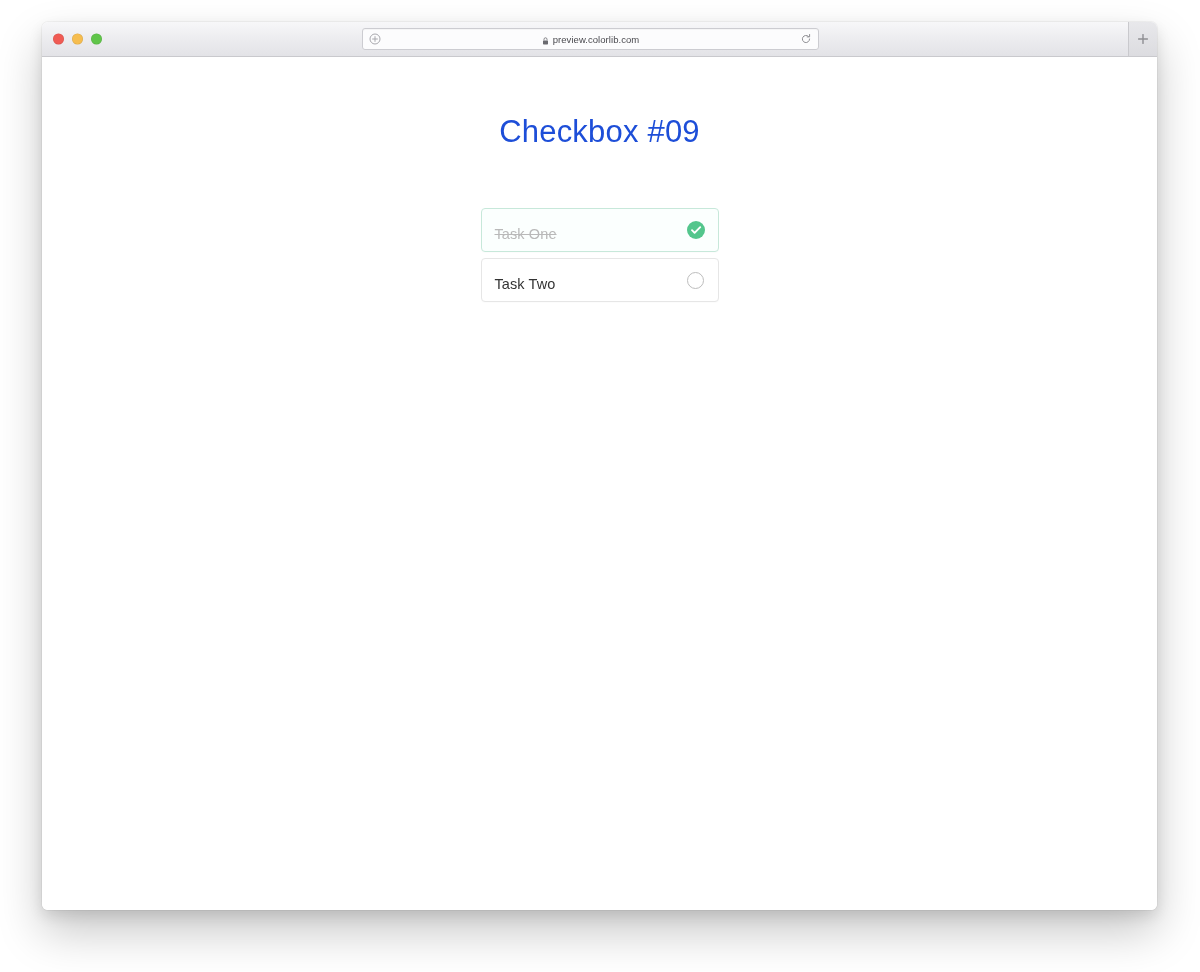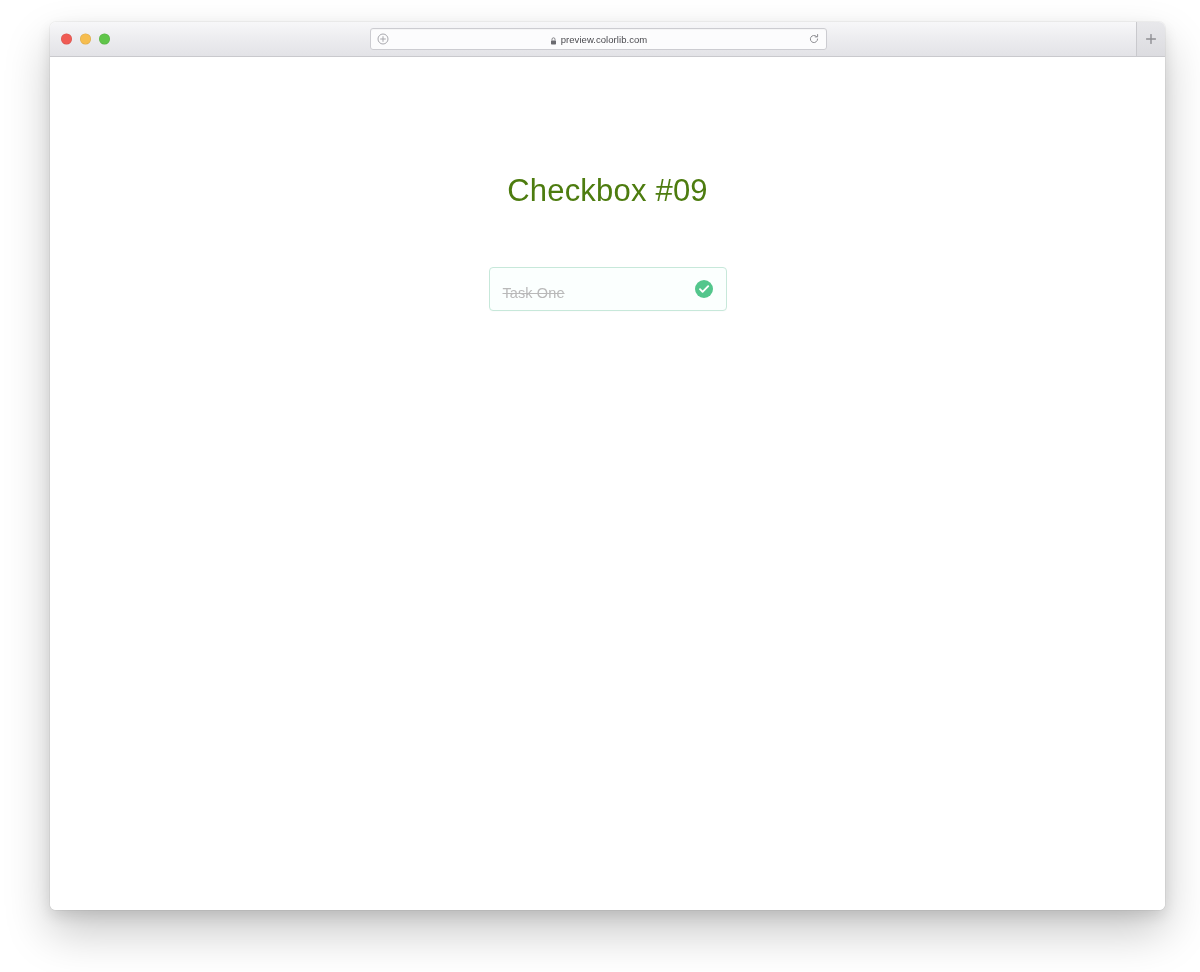--- a/index.html
+++ b/index.html
@@ -11,21 +11,21 @@
     overflow: hidden;
   }
   body {
     font-family: "Liberation Sans", sans-serif;
     -webkit-font-smoothing: antialiased;
   }
 
   
   .browser-window {
     position: absolute;
-    left: 50px;
+    left: 42px;
     top: 22px;
     width: 1115px;
     height: 888px;
     background: #ffffff;
     border-radius: 6px;
     box-shadow: 0 22px 46px rgba(0,0,0,0.22),
                 0 6px 14px rgba(0,0,0,0.10),
                 0 0 0 1px rgba(0,0,0,0.04);
     overflow: hidden;
   }
@@ -127,25 +127,25 @@
 
   
   .page-content {
     position: relative;
     height: 854px;
     background: #ffffff;
   }
 
   .page-title {
     margin: 0;
-    padding-top: 116px;
+    padding-top: 57px;
     text-align: center;
     font-size: 31px;
     font-weight: 400;
-    color: #4d7c0f;
+    color: #1d4ed8;
     letter-spacing: 0.2px;
   }
 
   .task-list {
     width: 238px;
     margin: 0 auto;
     padding-top: 58px;
     display: flex;
     flex-direction: column;
     gap: 6px;
@@ -265,17 +265,23 @@
         <span class="task-label">Task One</span>
         <span class="task-control">
           <span class="circle-checked">
             <svg viewBox="0 0 18 18" width="18" height="18" aria-hidden="true">
               <path d="M5 9.2l2.6 2.6L13.2 6.2" fill="none" stroke="#ffffff" stroke-width="1.9" stroke-linecap="round" stroke-linejoin="round"></path>
             </svg>
           </span>
         </span>
       </div>
 
+      <div class="task-item">
+        <span class="task-label">Task Two</span>
+        <span class="task-control">
+          <span class="circle-empty"></span>
+        </span>
+      </div>
 
 
     </div>
   </div>
 </div>
 
 </body></html>

